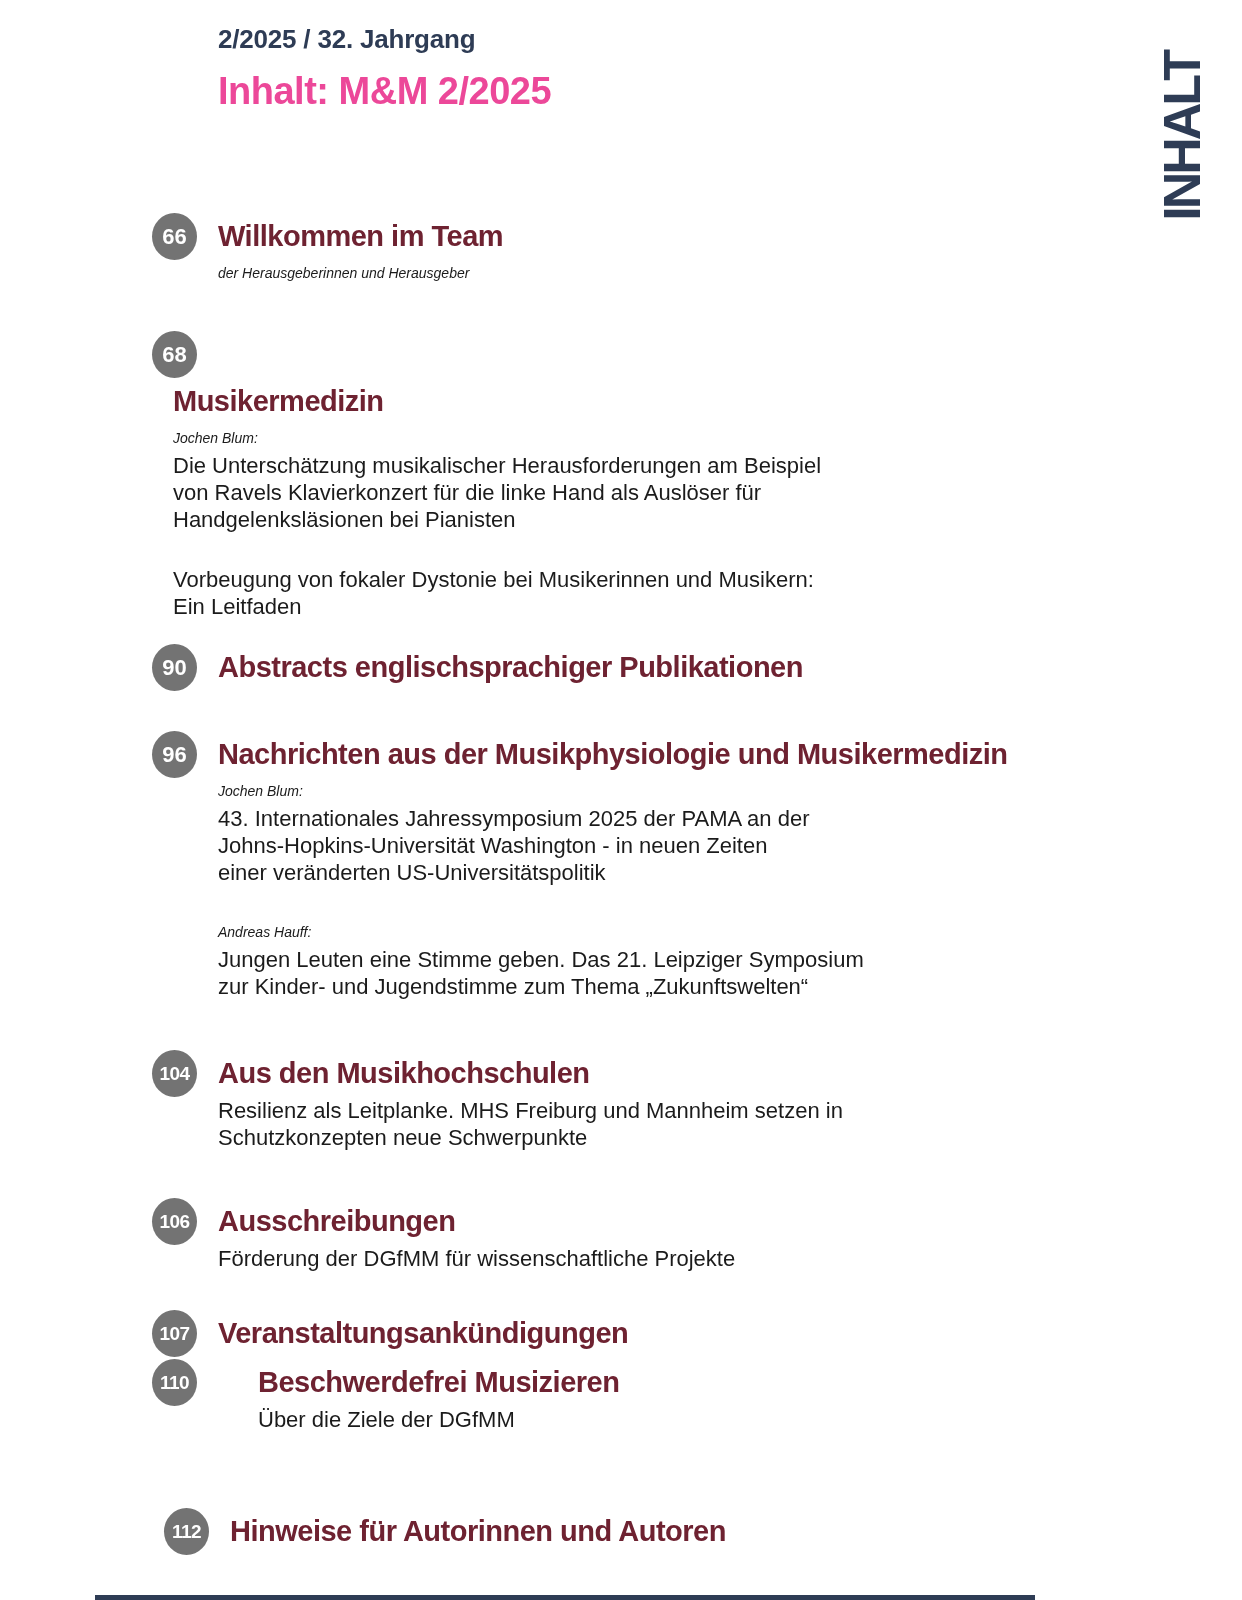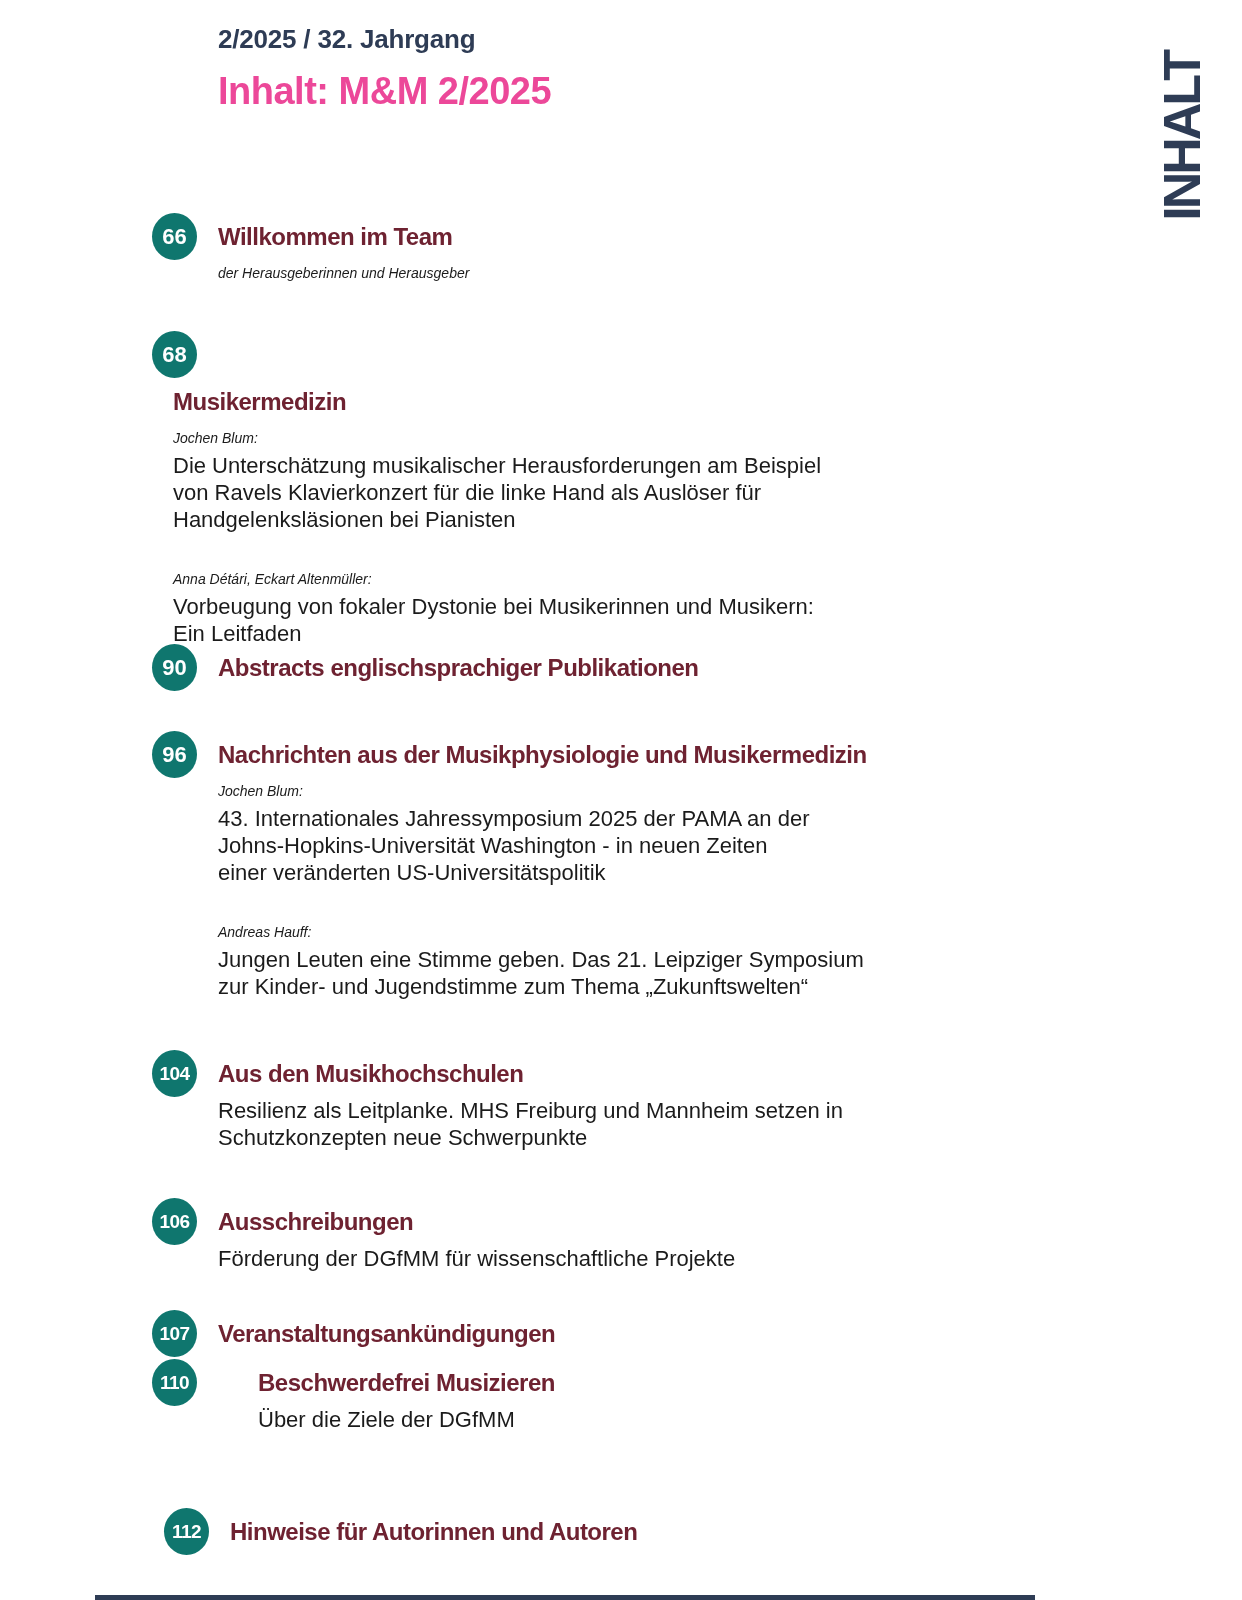--- a/index.html
+++ b/index.html
@@ -24,28 +24,28 @@
     writing-mode: vertical-rl; transform: rotate(180deg);
     font-size: 52px; font-weight: bold; color: #2E3C55;
     letter-spacing: -3px; line-height: 1;
   }
   .entry {
     position: absolute; left: 152px; width: 1000px;
     display: flex; align-items: flex-start;
   }
   .badge {
     flex: none; width: 45px; height: 47px; border-radius: 50%;
-    background: #0f766e; color: #ffffff;
+    background: #737373; color: #ffffff;
     display: flex; align-items: center; justify-content: center;
     font-weight: bold; font-size: 22px;
   }
   .badge--3 { font-size: 19px; letter-spacing: -0.5px; text-align: center; }
   .entry-body { margin-left: 21px; }
   .entry-title {
-    font-size: 24px; font-weight: bold; color: #6E2231;
+    font-size: 29px; font-weight: bold; color: #6E2231;
     line-height: 47px; margin: 0; letter-spacing: -0.5px; white-space: nowrap;
   }
   .block + .block { margin-top: 33px; }
   .author { font-style: italic; font-size: 14px; line-height: 27px; }
   .lines { font-size: 22px; line-height: 27px; white-space: pre-line; }
   .footer-rule {
     position: absolute; left: 95px; bottom: 0;
     width: 940px; height: 5px; background: #2E3C55;
   }
   
@@ -83,21 +83,20 @@
   <div class="badge">68</div>
   <div class="entry-body">
     <h2 class="entry-title">Musikermedizin</h2>
     <div class="block">
       <div class="author">Jochen Blum:</div>
       <div class="lines">Die Unterschätzung musikalischer Herausforderungen am Beispiel
 von Ravels Klavierkonzert für die linke Hand als Auslöser für
 Handgelenksläsionen bei Pianisten</div>
     </div>
     <div class="block">
-      <div class="author">Anna Détári, Eckart Altenmüller:</div>
       <div class="lines">Vorbeugung von fokaler Dystonie bei Musikerinnen und Musikern:
 Ein Leitfaden</div>
     </div>
   </div>
 </div>
 
 <div class="entry" id="e2">
   <div class="badge">90</div>
   <div class="entry-body">
     <h2 class="entry-title">Abstracts englischsprachiger Publikationen</h2>

